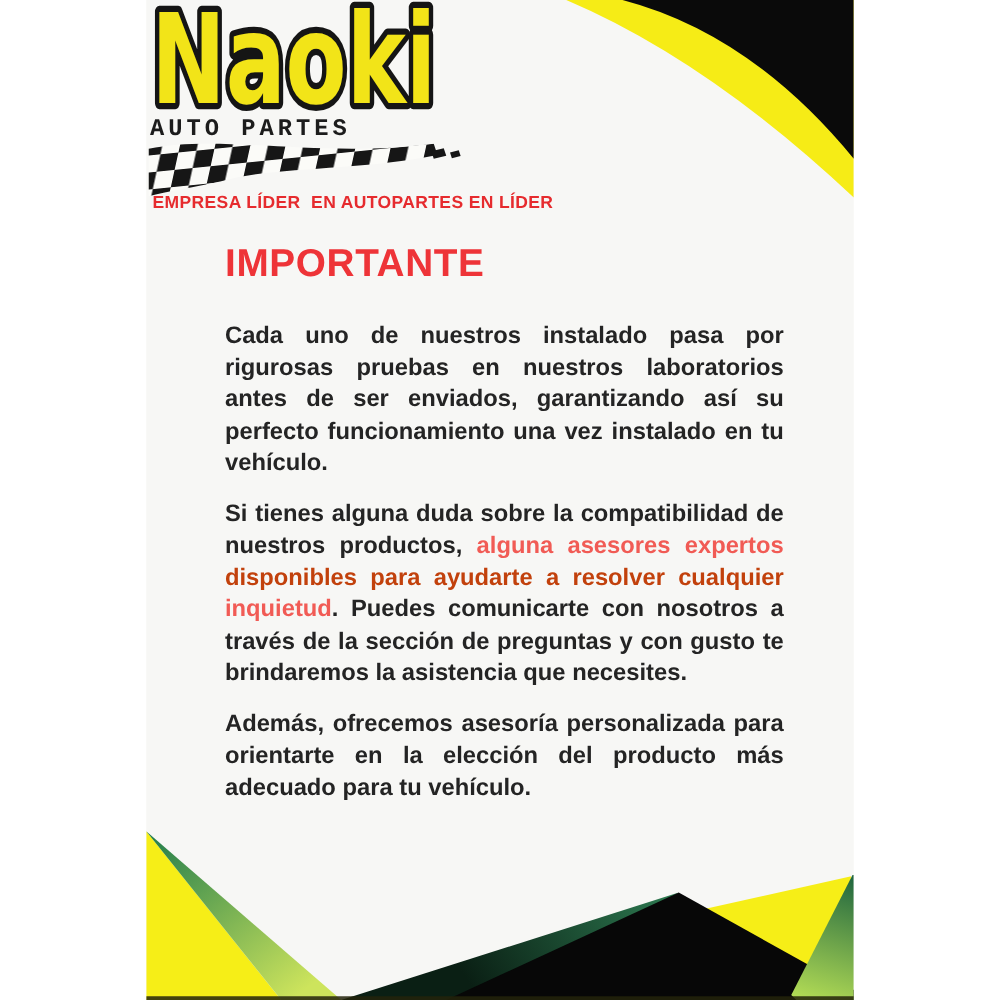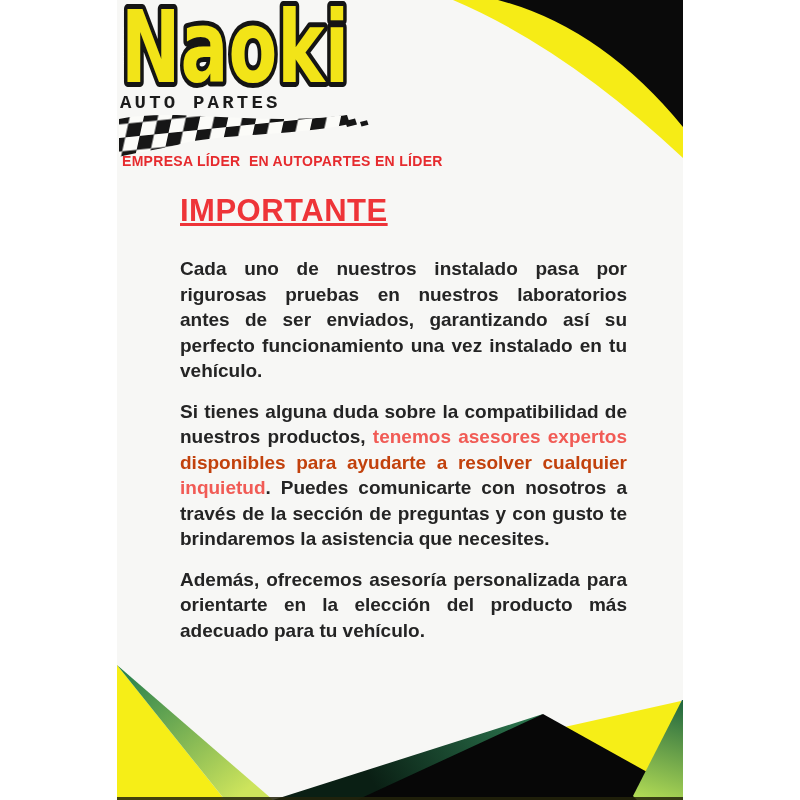--- a/index.html
+++ b/index.html
@@ -15,21 +15,21 @@
                  stroke-linejoin:round;font-size:100px;}
   .subtitle{position:absolute;left:3px;top:92px;font-family:Liberation Mono, monospace;
             font-weight:bold;font-size:19px;letter-spacing:3.2px;color:#1c1c1c;white-space:pre;}
   .flag-svg{position:absolute;left:0px;top:111px;width:252px;height:48px;overflow:visible;}
   .tagline{position:absolute;left:5px;top:153px;font-weight:bold;font-size:14px;
            letter-spacing:0.3px;color:#e62b2e;white-space:pre;}
 
   
   .content{position:absolute;left:63px;top:193px;width:447px;}
   .content h1{margin:0 0 27px 0;font-size:31px;line-height:36px;font-weight:bold;
-              color:#ee3438;letter-spacing:0.5px;text-decoration:underline;}
+              color:#ee3438;letter-spacing:0.5px;}
   .para{margin:0 0 15px 0;font-size:19px;line-height:25.5px;font-weight:bold;color:#242424;}
   .line{text-align:justify;text-align-last:justify;}
   .line.last{text-align-last:left;}
   .hl{color:#f15b55;}
 </style>
 </head>
 <body>
 
 <div class="stage">
   <div class="flyer">
@@ -94,21 +94,21 @@
       <div>
           <div class="para">
             <div class="line"><span>Cada uno de nuestros instalado pasa por</span></div>
             <div class="line"><span>rigurosas pruebas en nuestros laboratorios</span></div>
             <div class="line"><span>antes de ser enviados, garantizando así su</span></div>
             <div class="line"><span>perfecto funcionamiento una vez instalado en tu</span></div>
             <div class="line last"><span>vehículo.</span></div>
           </div>
           <div class="para">
             <div class="line"><span>Si tienes alguna duda sobre la compatibilidad de</span></div>
-            <div class="line"><span>nuestros productos, </span><span class="hl" style="color: rgb(241, 91, 85);">tenemos asesores expertos</span></div>
+            <div class="line"><span>nuestros productos, </span><span class="hl" style="color: rgb(241, 91, 85);">alguna asesores expertos</span></div>
             <div class="line"><span class="hl" style="color: #c2410c;">disponibles para ayudarte a resolver cualquier</span></div>
             <div class="line"><span class="hl" style="color: rgb(241, 91, 85);">inquietud</span><span>. Puedes comunicarte con nosotros a</span></div>
             <div class="line"><span>través de la sección de preguntas y con gusto te</span></div>
             <div class="line last"><span>brindaremos la asistencia que necesites.</span></div>
           </div>
           <div class="para">
             <div class="line"><span>Además, ofrecemos asesoría personalizada para</span></div>
             <div class="line"><span>orientarte en la elección del producto más</span></div>
             <div class="line last"><span>adecuado para tu vehículo.</span></div>
           </div>

